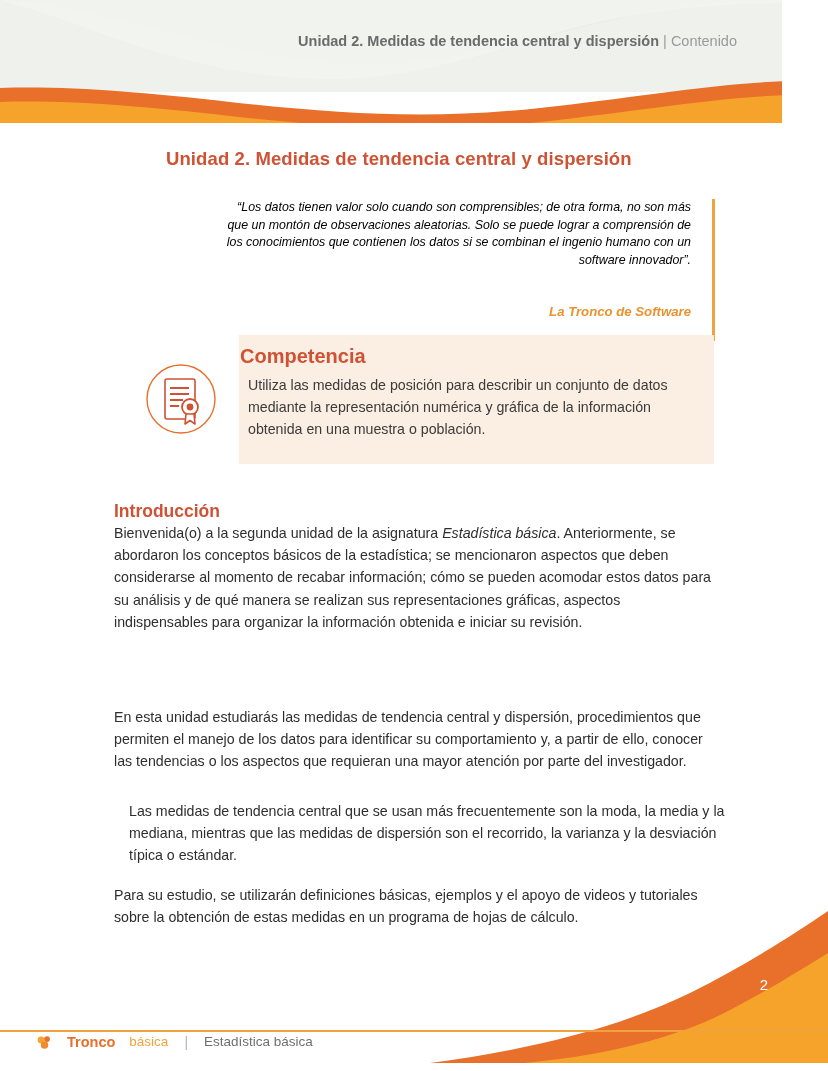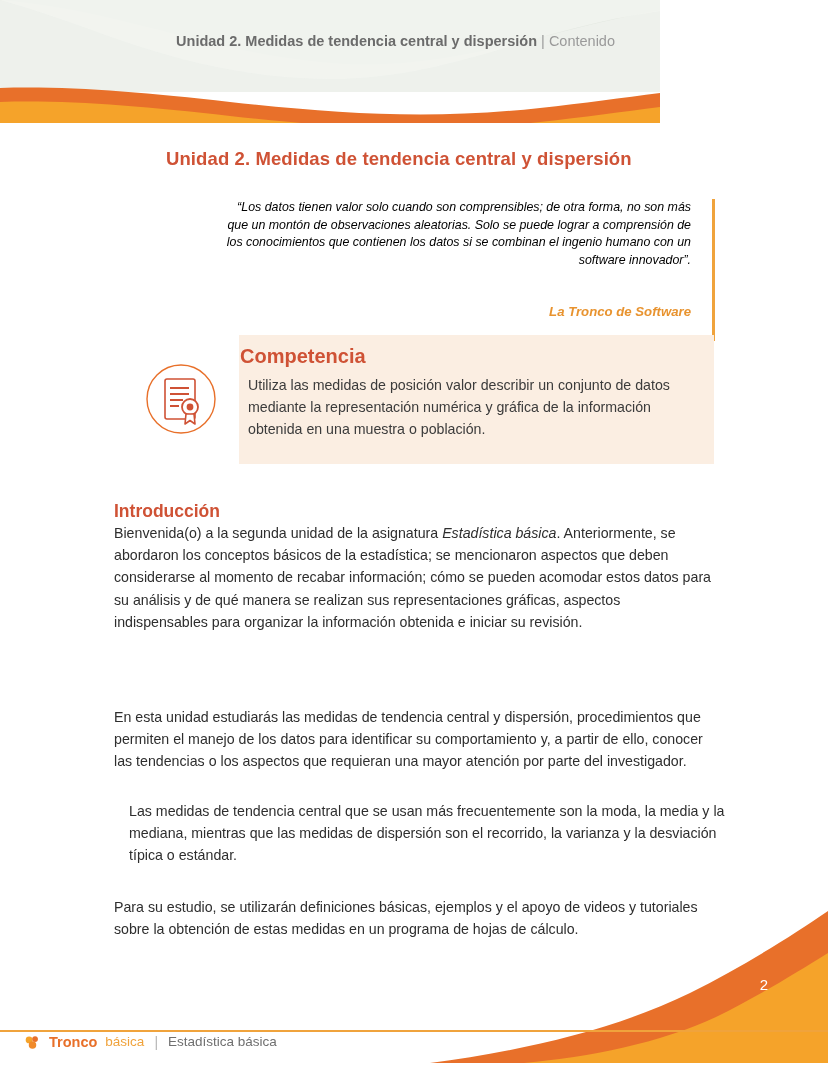--- a/index.html
+++ b/index.html
@@ -21,21 +21,21 @@
     height: 1071px;
     overflow: hidden;
     background: #ffffff;
   }
 
   
   .header-band {
     position: absolute;
     top: 0;
     left: 0;
-    width: 660px;
+    width: 782px;
     height: 128px;
     overflow: hidden;
   }
   .header-svg {
     position: absolute;
     top: 0;
     left: 0;
   }
   .header-title {
     position: absolute;
@@ -168,47 +168,47 @@
     font-size: 14.2px;
     line-height: 22.2px;
     color: #2e2e2e;
     text-align: left;
   }
   .para em { font-style: italic; }
 
   .p1 { top: 394px; }
   .p2 { top: 578px; }
   .p3 { top: 672px; margin-left: 15px; }
-  .p4 { top: 756px; margin-top: 12px; }
+  .p4 { top: 756px; }
 
   
   .footer-band {
     position: absolute;
     left: 0;
     bottom: 0;
     width: 828px;
     height: 160px;
     overflow: hidden;
   }
   .page-number {
     position: absolute;
     right: 60px;
     bottom: 78px;
     font-size: 15px;
     color: #ffffff;
   }
   .footer-brand {
     position: absolute;
-    left: 24px;
+    left: 36px;
     bottom: 21px;
     font-size: 13.5px;
     white-space: nowrap;
     display: flex;
     align-items: center;
-    gap: 8px;
+    gap: 14px;
   }
   .footer-logo-mark {
     width: 17px;
     height: 17px;
     display: inline-block;
     position: relative;
     top: 1px;
   }
   .brand-strong {
     font-weight: bold;
@@ -256,21 +256,21 @@
     <div class="unit-title">Unidad 2. Medidas de tendencia central y dispersión</div>
 
     <div class="quote-wrap">
       <div class="quote-bar"></div>
       <div class="quote-text">“Los datos tienen valor solo cuando son comprensibles; de otra forma, no son más que un montón de observaciones aleatorias. Solo se puede lograr a comprensión de los conocimientos que contienen los datos si se combinan el ingenio humano con un software innovador”.</div>
       <div class="quote-author">La Tronco de Software</div>
     </div>
 
     <div class="comp-box"></div>
     <div class="comp-title">Competencia</div>
-    <div class="comp-text">Utiliza las medidas de posición valor describir un conjunto de datos mediante la representación numérica y gráfica de la información obtenida en una muestra o población.</div>
+    <div class="comp-text">Utiliza las medidas de posición para describir un conjunto de datos mediante la representación numérica y gráfica de la información obtenida en una muestra o población.</div>
 
     <svg class="comp-icon" viewBox="0 0 72 72" xmlns="http://www.w3.org/2000/svg">
       <circle cx="36" cy="36" r="34" fill="none" stroke="#e8702a" stroke-width="1.4"></circle>
       <rect x="20" y="16" width="30" height="40" rx="2" fill="#ffffff" stroke="#cf5235" stroke-width="1.6"></rect>
       <line x1="25" y1="25" x2="44" y2="25" stroke="#cf5235" stroke-width="2"></line>
       <line x1="25" y1="31" x2="44" y2="31" stroke="#cf5235" stroke-width="2"></line>
       <line x1="25" y1="37" x2="38" y2="37" stroke="#cf5235" stroke-width="2"></line>
       <line x1="25" y1="43" x2="34" y2="43" stroke="#cf5235" stroke-width="2"></line>
       <circle cx="45" cy="44" r="8" fill="#ffffff" stroke="#cf5235" stroke-width="1.8"></circle>
       <circle cx="45" cy="44" r="3.4" fill="#cf5235"></circle>

